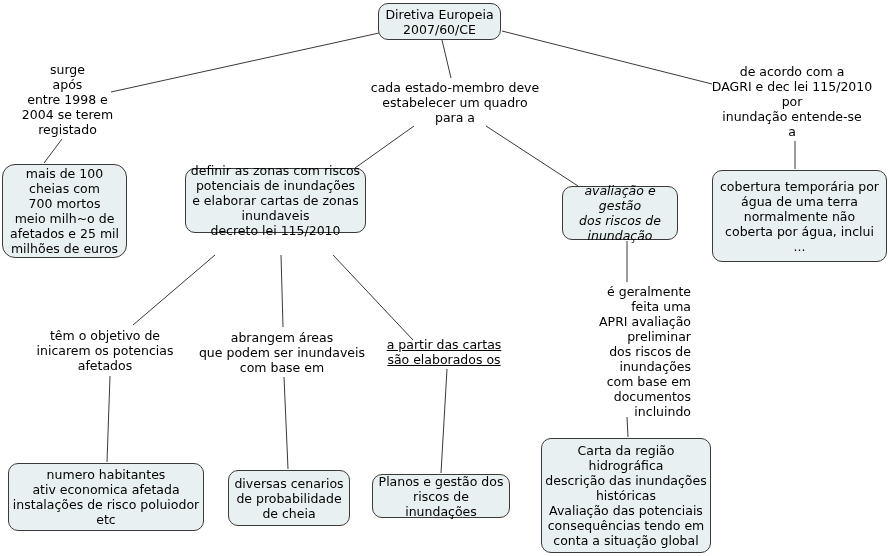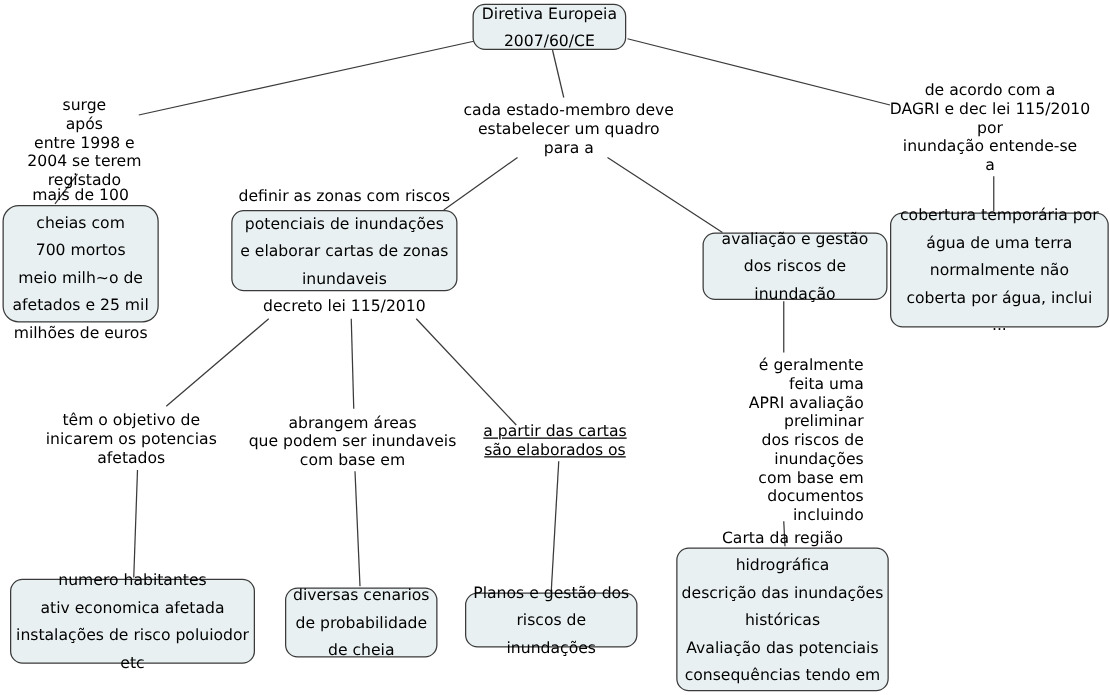--- a/index.html
+++ b/index.html
@@ -14,21 +14,21 @@
   .wires{position:absolute;left:0;top:0;z-index:0;}
   .wires line{stroke:#3a3a3a;stroke-width:1;}
   .node{
     position:absolute;z-index:1;
     background:#e9f0f1;
     border:1px solid #3a3a3a;
     border-radius:10px;
     box-sizing:border-box;
     display:flex;align-items:center;justify-content:center;
     text-align:center;
-    font-size:12.5px;line-height:22px;
+    font-size:12.5px;line-height:15px;
     white-space:pre-line;
     padding:2px 3px;
   }
   .phrase{
     position:absolute;z-index:1;
     text-align:center;
     font-size:12.5px;line-height:15px;
     white-space:pre-line;
   }
 </style>
@@ -64,21 +64,21 @@
 meio milh~o de
 afetados e 25 mil
 milhões de euros</div>
 
   <div class="node" style="left:185px;top:168px;width:181px;height:65px;">definir as zonas com riscos
 potenciais de inundações
 e elaborar cartas de zonas
 inundaveis
 decreto lei 115/2010</div>
 
-  <div class="node" style="left:562px;top:186px;width:148px;height:54px;">avaliação e gestão
+  <div class="node" style="left:562px;top:186px;width:116px;height:54px;font-style:italic;">avaliação e gestão
 dos riscos de
 inundação</div>
 
   <div class="node" style="left:712px;top:170px;width:175px;height:92px;">cobertura temporária por
 água de uma terra
 normalmente não
 coberta por água, inclui
 ...</div>
 
   <div class="node" style="left:8px;top:463px;width:196px;height:68px;">numero habitantes
@@ -94,21 +94,21 @@
 riscos de inundações</div>
 
   <div class="node" style="left:541px;top:438px;width:170px;height:115px;">Carta da região
 hidrográfica
 descrição das inundações
 históricas
 Avaliação das potenciais
 consequências tendo em
 conta a situação global</div>
 
-  <div class="phrase" style="left:5px;top:76px;width:125px;">surge
+  <div class="phrase" style="left:5px;top:62px;width:125px;">surge
 após
 entre 1998 e
 2004 se terem
 registado</div>
 
   <div class="phrase" style="left:345px;top:80px;width:220px;">cada estado-membro deve
 estabelecer um quadro
 para a</div>
 
   <div class="phrase" style="left:698px;top:64px;width:188px;">de acordo com a

